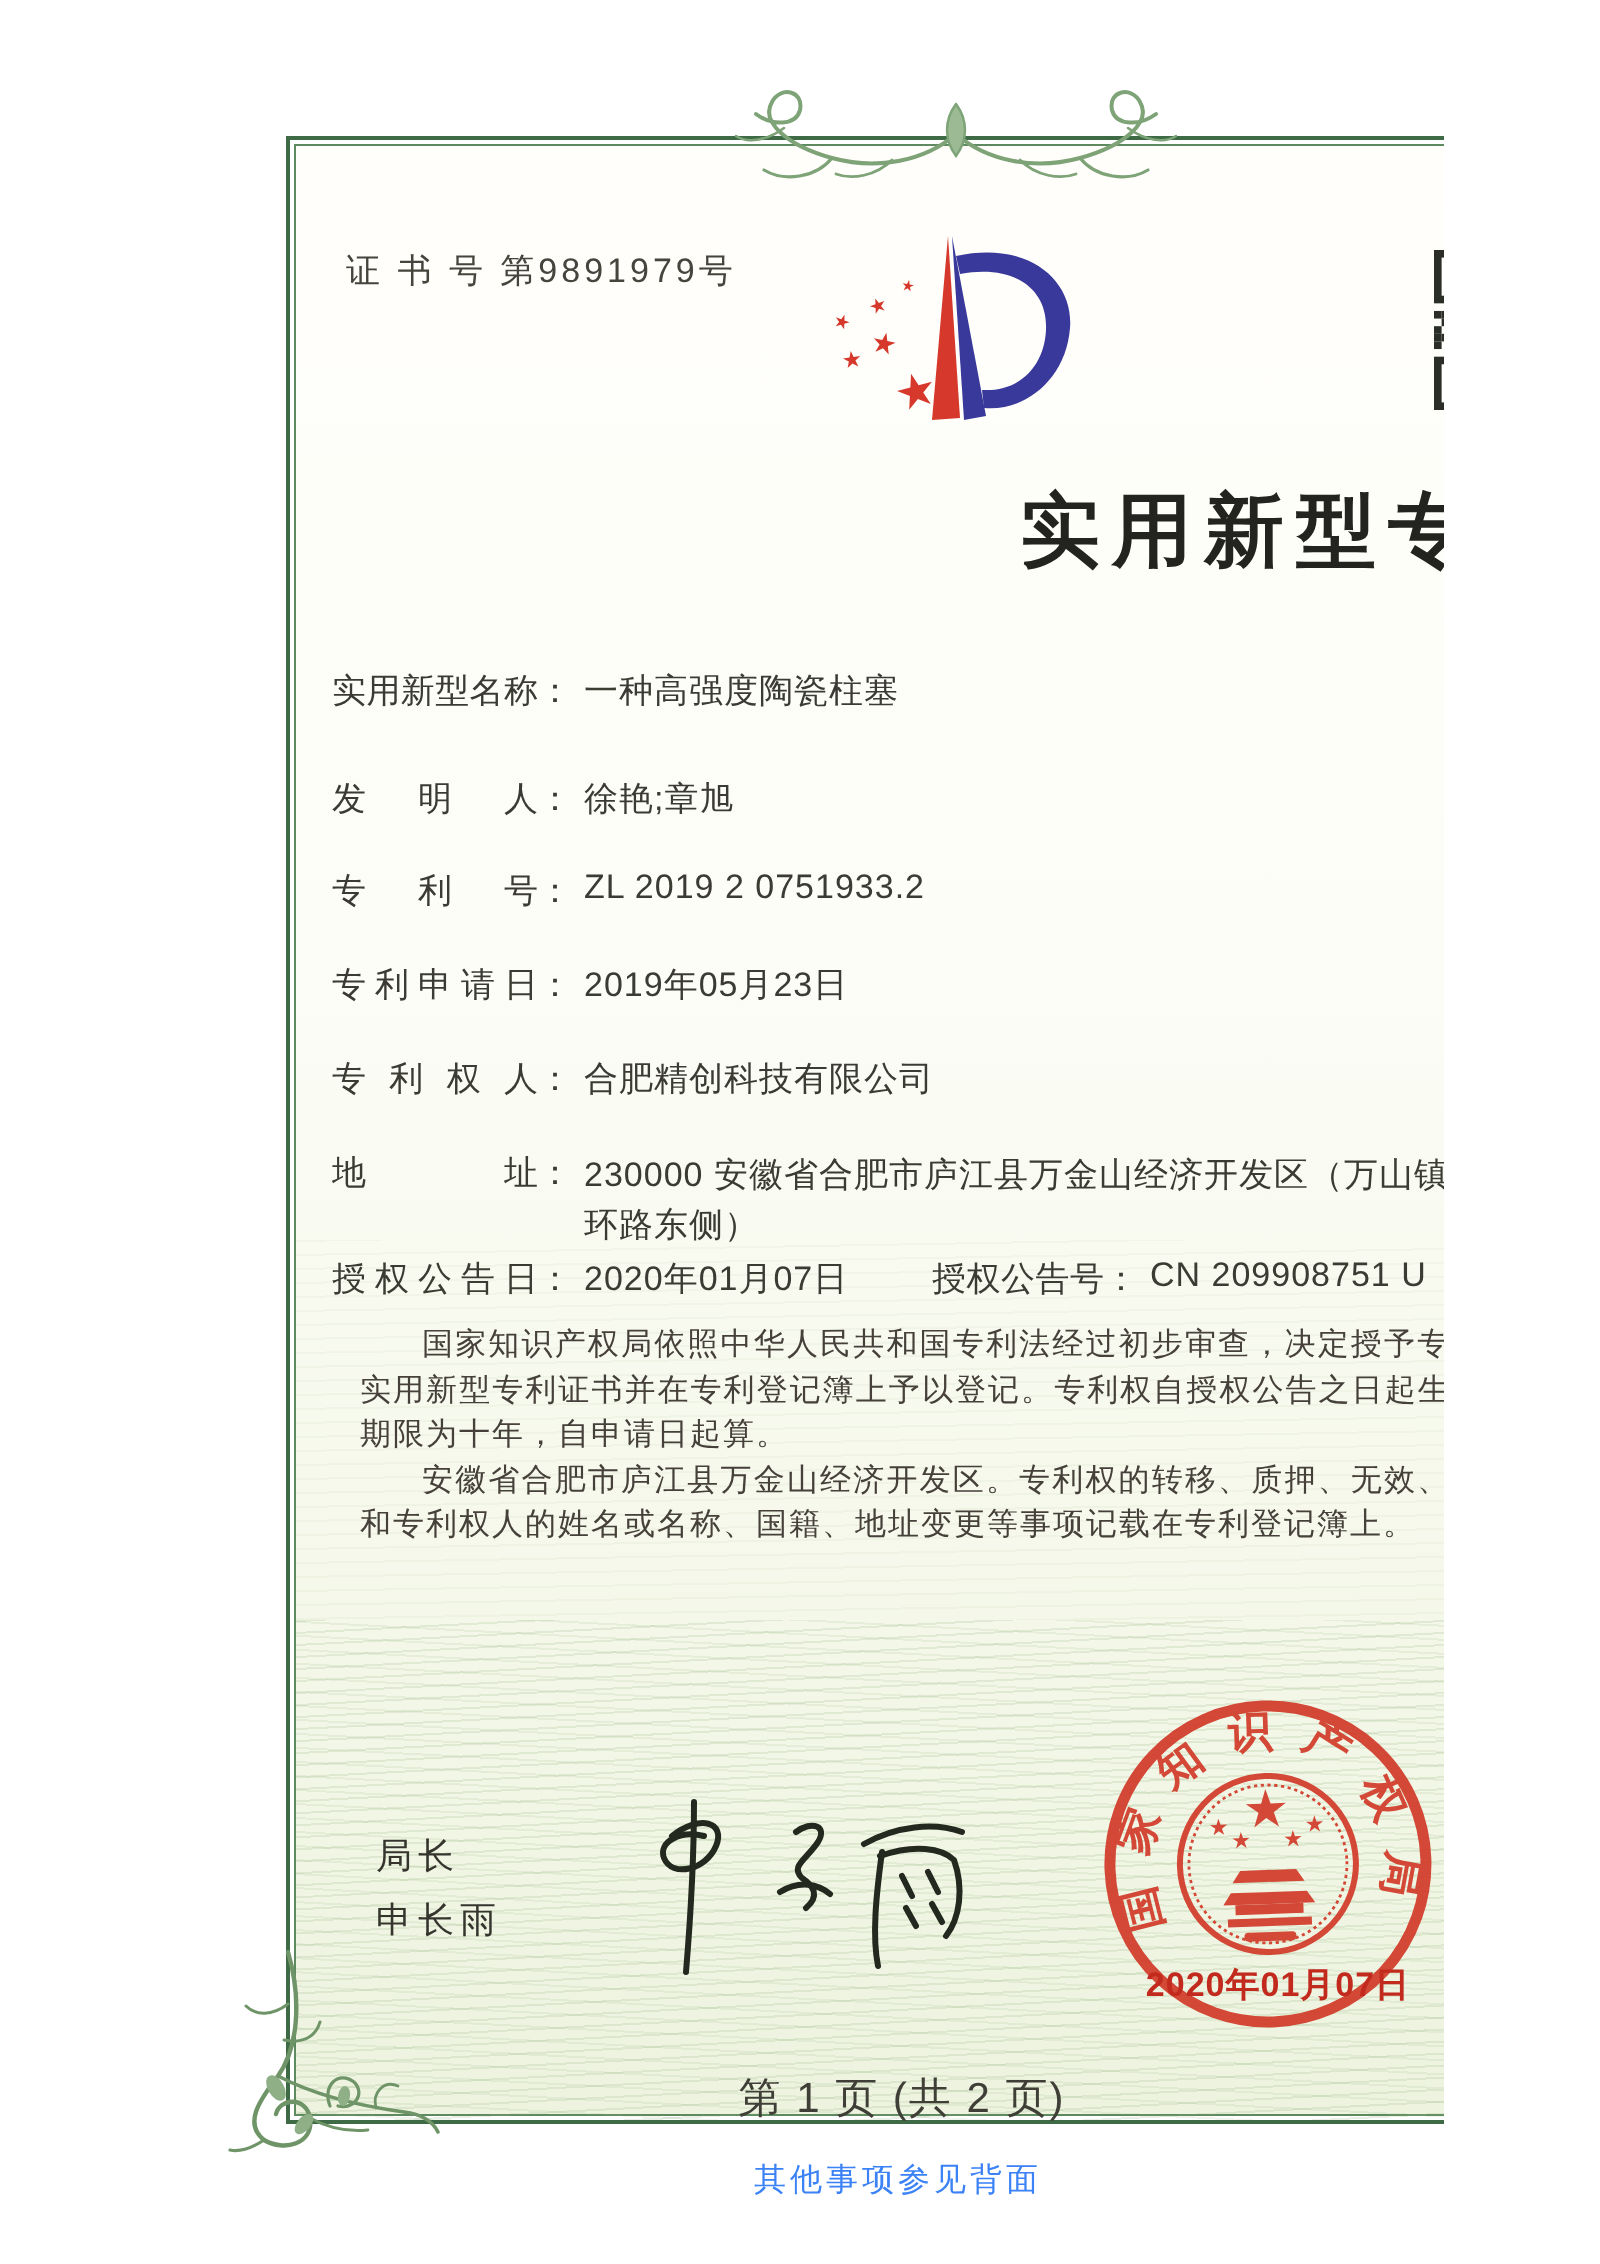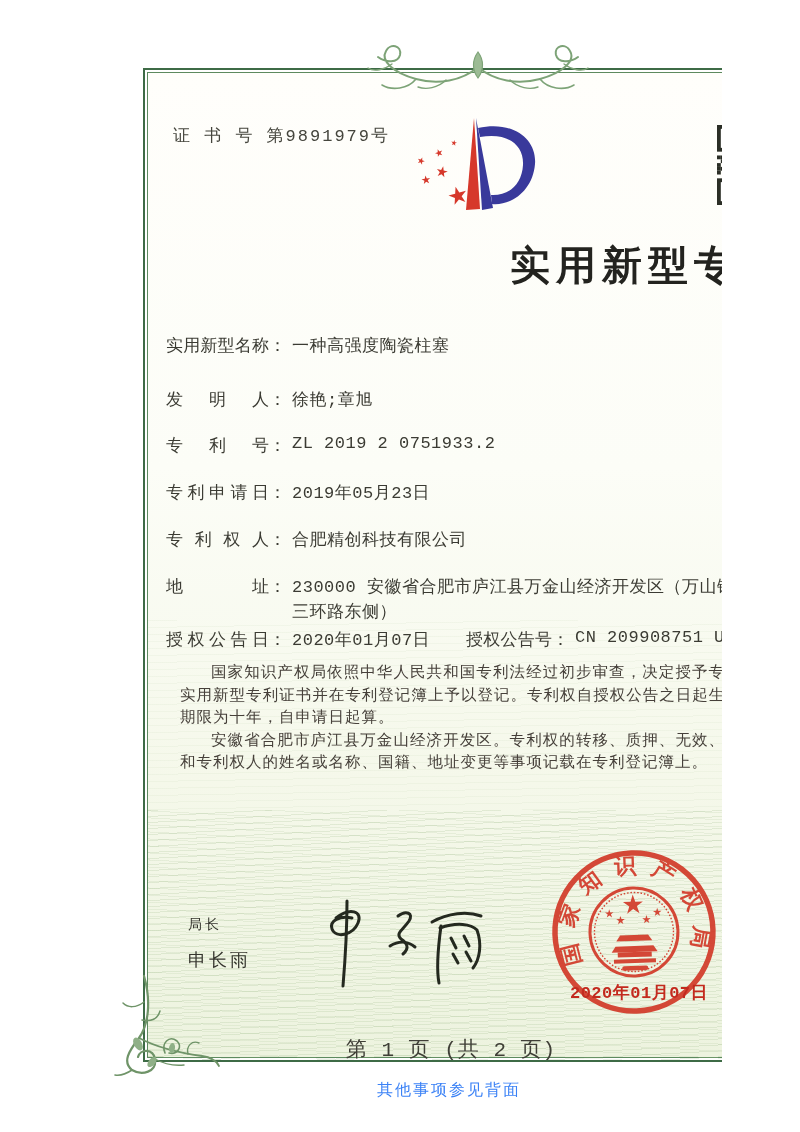--- a/index.html
+++ b/index.html
@@ -1,20 +1,20 @@
 <!DOCTYPE html>
 <html><head>
 <meta charset="utf-8">
 <style>
   * { margin:0; padding:0; box-sizing:border-box; }
   html,body { background:#ffffff; }
   .page {
     position:relative; width:644px; height:1132px; margin:0 auto;
     background:#ffffff; overflow:hidden;
-    font-family:Liberation Mono, monospace;
+    font-family:Liberation Sans, sans-serif;
     color:#3b3b33;
   }
   
   .frame {
     position:absolute; left:65px; top:68px; width:672px; height:994px;
     border:2px solid #3e6b46;
   }
   .frame-inner {
     position:absolute; inset:2px; border:1px solid #5d8a5f;
     background:linear-gradient(180deg,#fffefb 0%,#fcfdf7 40%,#f5f8ea 72%,#edf3df 100%);
@@ -58,21 +58,21 @@
   .frow.r6 .fvalue { width:455px; line-height:25px; letter-spacing:.5px; }
   .fpair2 { position:absolute; left:300px; top:0; white-space:nowrap; }
   .fpair2 .flabel { width:86px; }
   
   .paras { position:absolute; left:88px; top:662px; width:628px;margin-left:14px; }
   .paras p {
     font-size:15.5px; line-height:22.5px; text-indent:2em; letter-spacing:1px;
     color:#46403a; text-align:justify;
   }
   
-  .director-role { position:absolute; left:110px; top:916px; font-size:14px; letter-spacing:3px; color:#35352e; }
+  .director-role { position:absolute; left:110px; top:916px; font-size:18px; letter-spacing:3px; color:#35352e; }
   .director-name { position:absolute; left:110px; top:948px; font-size:18px; letter-spacing:3px; color:#35352e; }
   .signature { position:absolute; left:228px; top:896px; z-index:4; }
   
   .seal { position:absolute; left:468px; top:845px; z-index:5; opacity:.93; transform:rotate(-2deg); }
   .seal-date {
     position:absolute; left:488px; top:981px; width:146px; text-align:center; z-index:6;
     font-size:17px; font-weight:600; color:#c32a1e; letter-spacing:.5px; white-space:nowrap;
   }
   
   .page-no {

